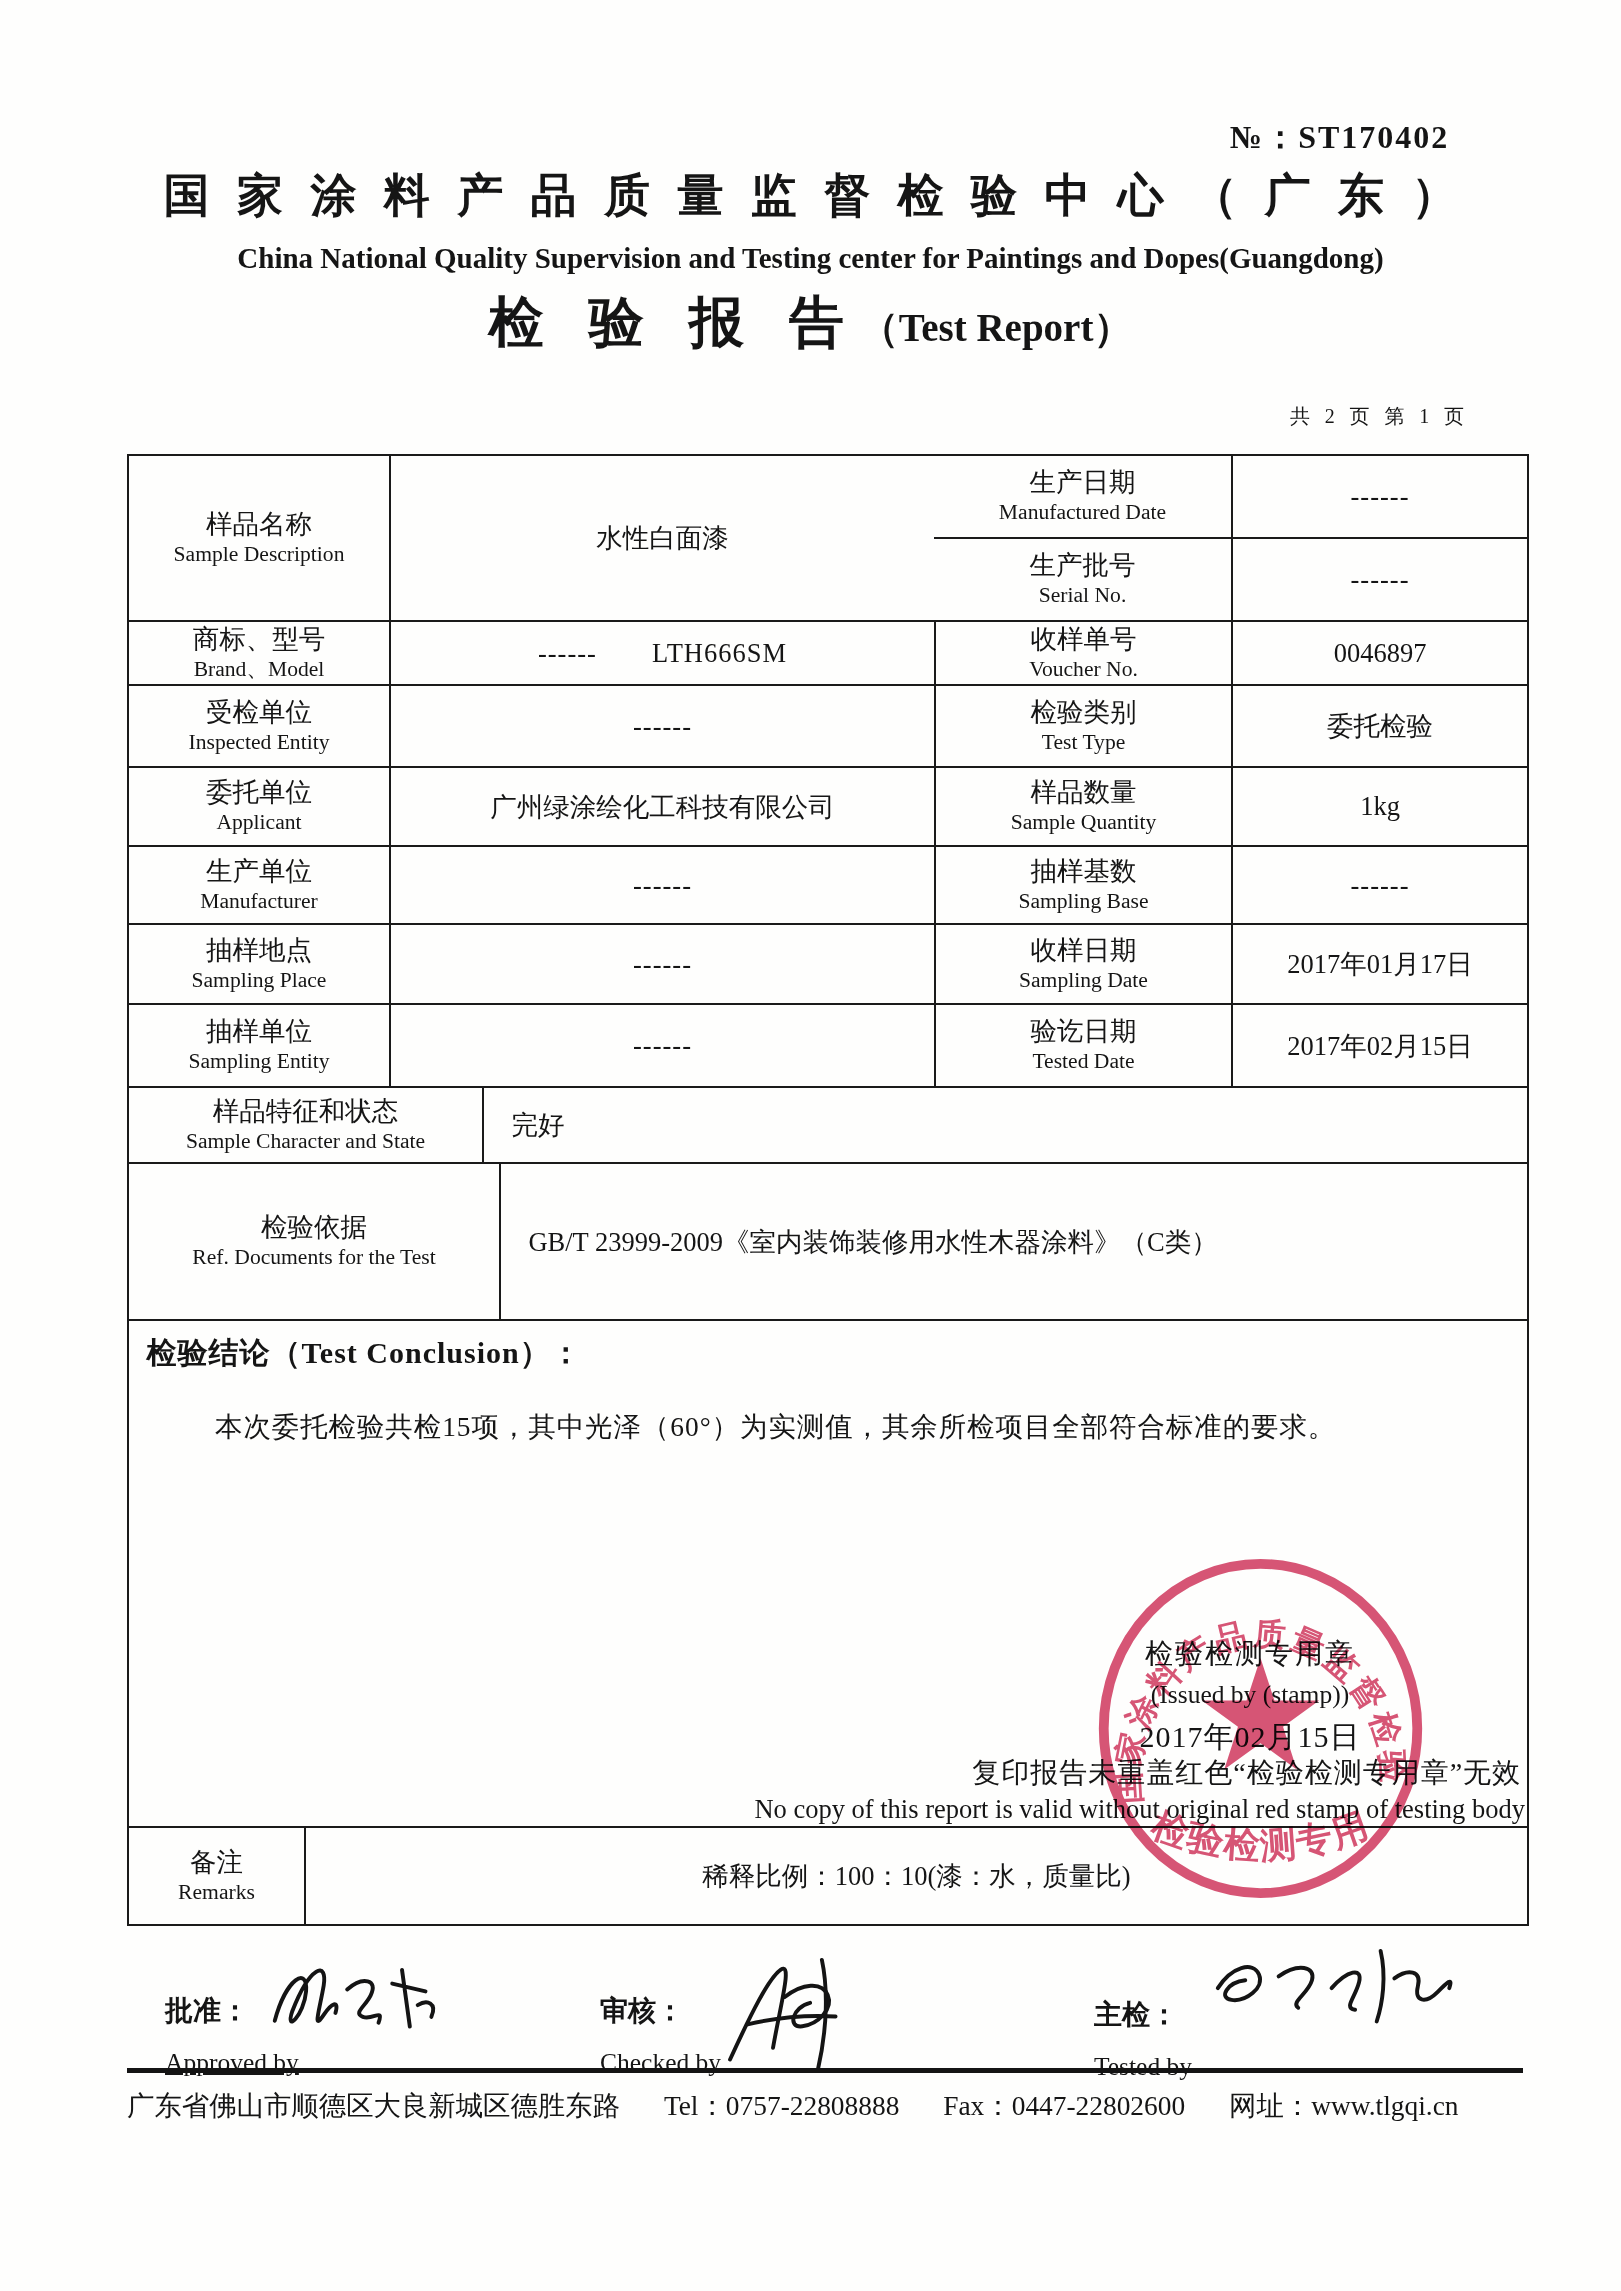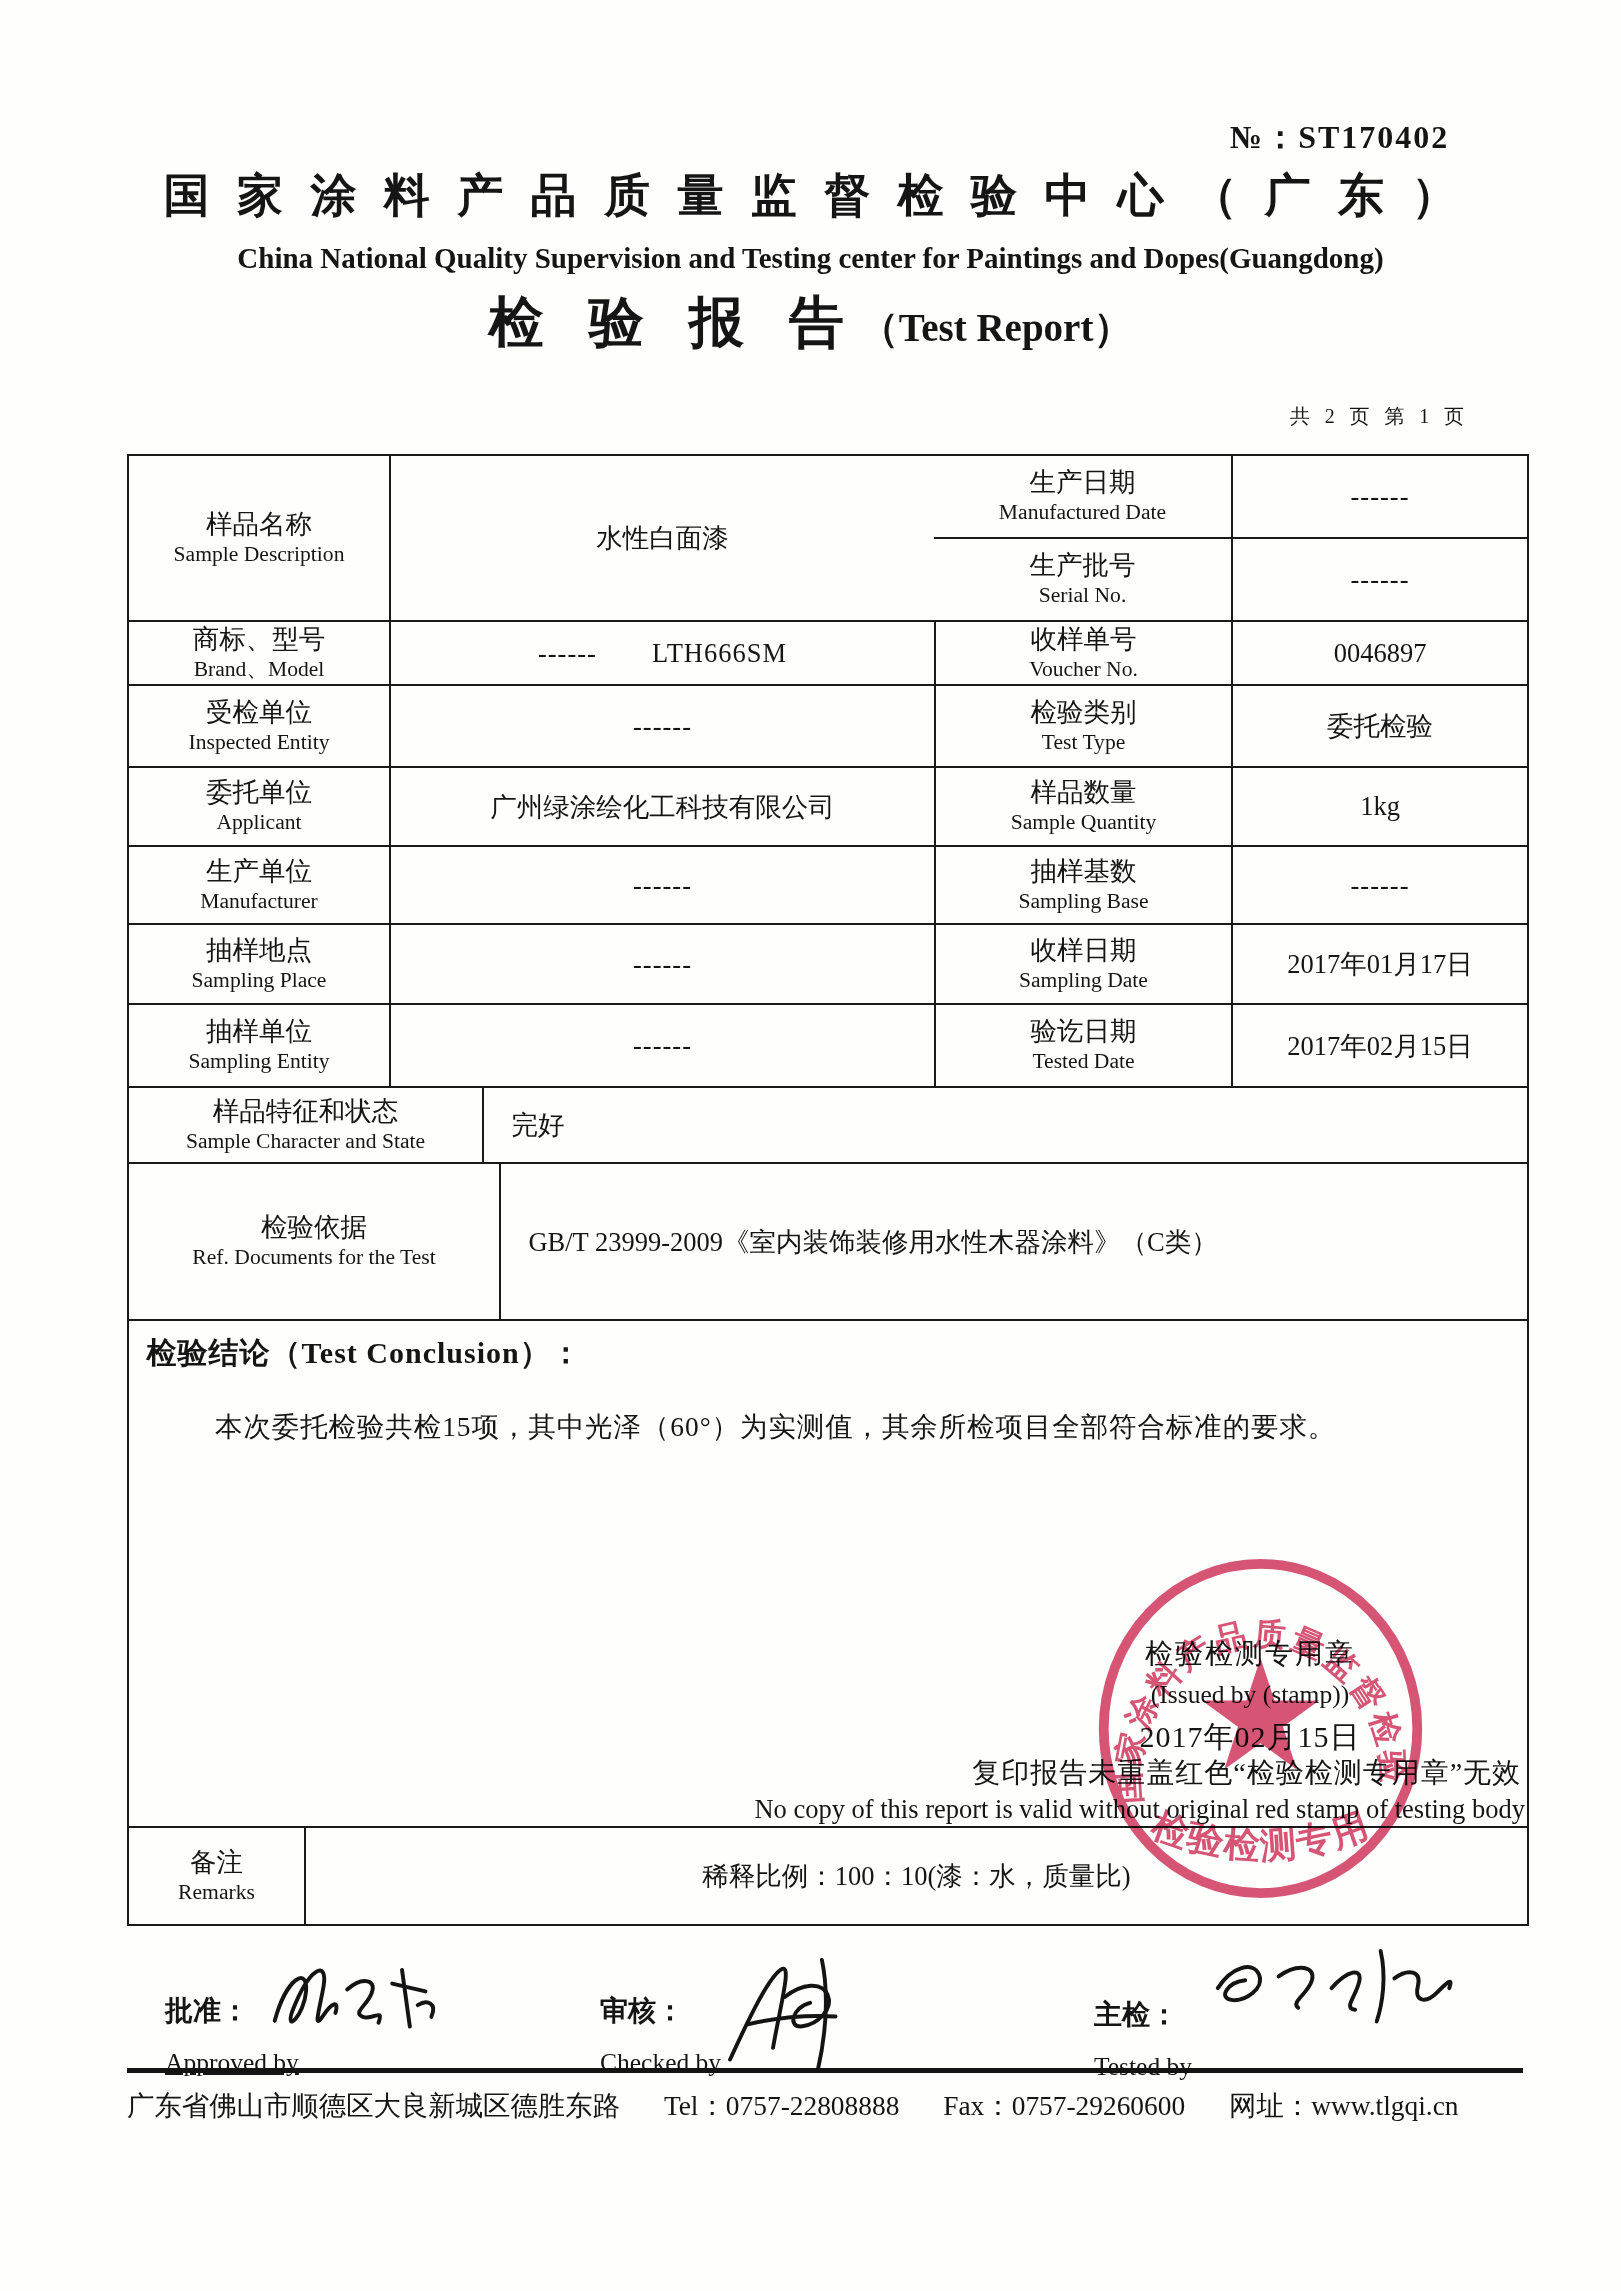--- a/index.html
+++ b/index.html
@@ -270,18 +270,18 @@
       <path d="M126,52 C142,34 158,30 154,46 C150,62 138,72 150,74"></path>
       <path d="M176,14 C182,40 178,68 172,86"></path>
       <path d="M190,42 C204,32 218,34 214,50 C210,66 222,68 234,56 C244,46 250,40 246,52"></path>
     </g>
   </svg>
 
   <div class="foot-rule"></div>
   <div class="footline">
     <span>广东省佛山市顺德区大良新城区德胜东路</span>
     <span>Tel：0757-22808888</span>
-    <span>Fax：0757-29260600</span>
+    <span>Fax：0447-22802600</span>
     <span>网址：www.tlgqi.cn</span>
   </div>
 
 </div>
 
 
 </body></html>

